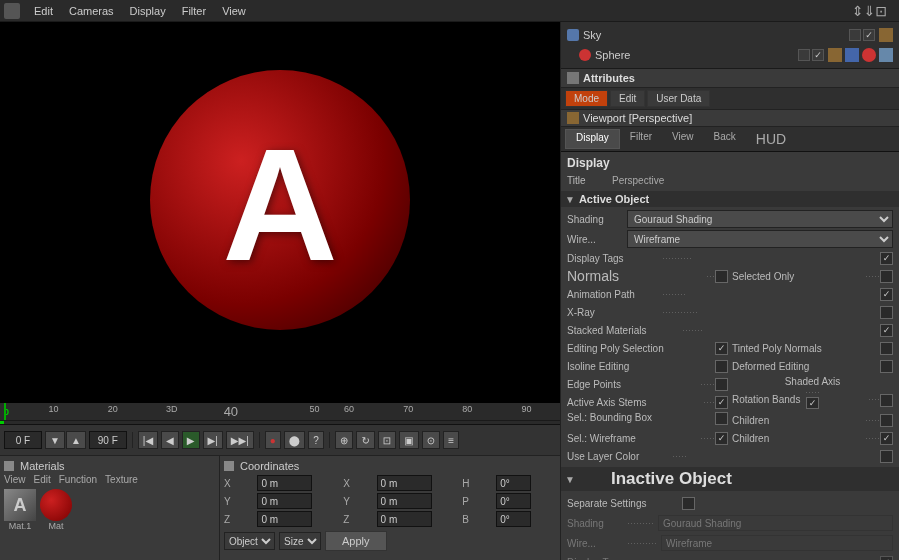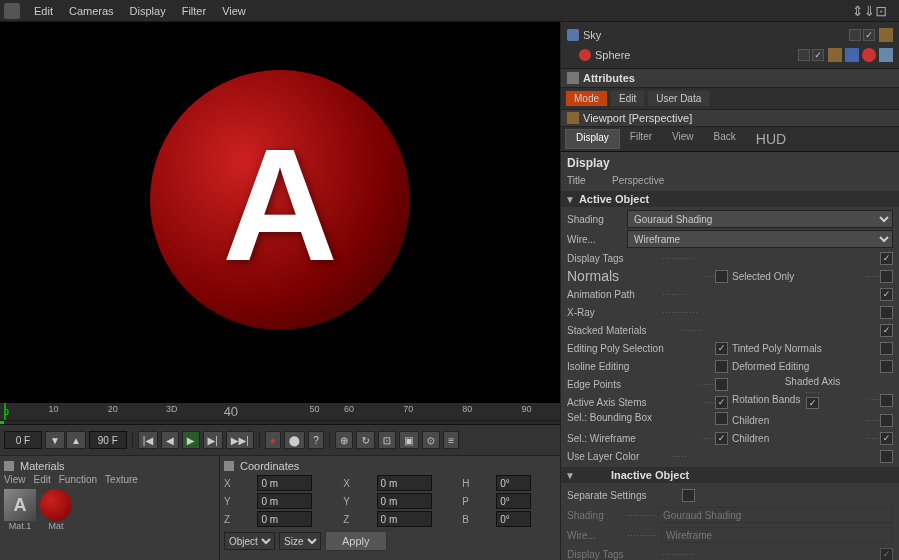--- a/index.html
+++ b/index.html
@@ -351,21 +351,21 @@
       </div>
 
       <div style="display:flex;align-items:center;padding:1px 6px;height:18px;">
         <span style="color:#bbb;font-size:10px;flex:0 0 105px;">Use Layer Color</span>
         <span style="color:#666;font-size:9px;flex:1;">·····</span>
         <div style="width:13px;height:13px;border:1px solid #666;background:#2a2a2a;"></div>
       </div>
 
       <div style="display:flex;align-items:center;background:#2f2f2f;padding:2px 4px;margin:2px 0;">
         <span style="color:#aaa;margin-right:4px;font-size:10px;">▼</span>
-        <span style="font-size:11px;color:#ddd;font-weight:bold;padding-left:32px;">Inactive Object</span>
+        <span style="font-size:17px;color:#ddd;font-weight:bold;padding-left:32px;">Inactive Object</span>
       </div>
 
       <div style="display:flex;align-items:center;padding:1px 6px;height:20px;">
         <span style="color:#bbb;font-size:10px;flex:0 0 115px;">Separate Settings</span>
         <div style="width:13px;height:13px;border:1px solid #666;background:#2a2a2a;"></div>
       </div>
 
       <div style="display:flex;align-items:center;padding:2px 6px;height:20px;">
         <span style="color:#777;font-size:10px;flex:0 0 60px;">Shading</span>
         <span style="color:#666;font-size:9px;margin-right:4px;">·········</span>

